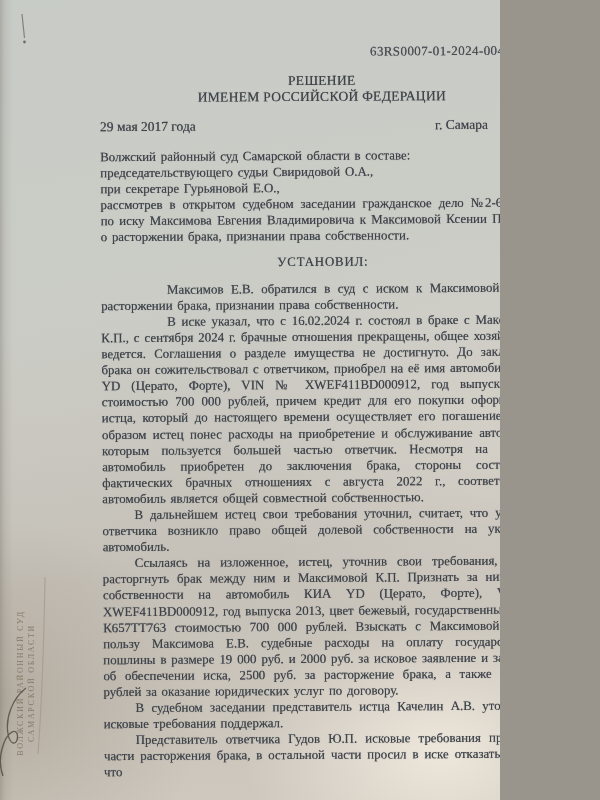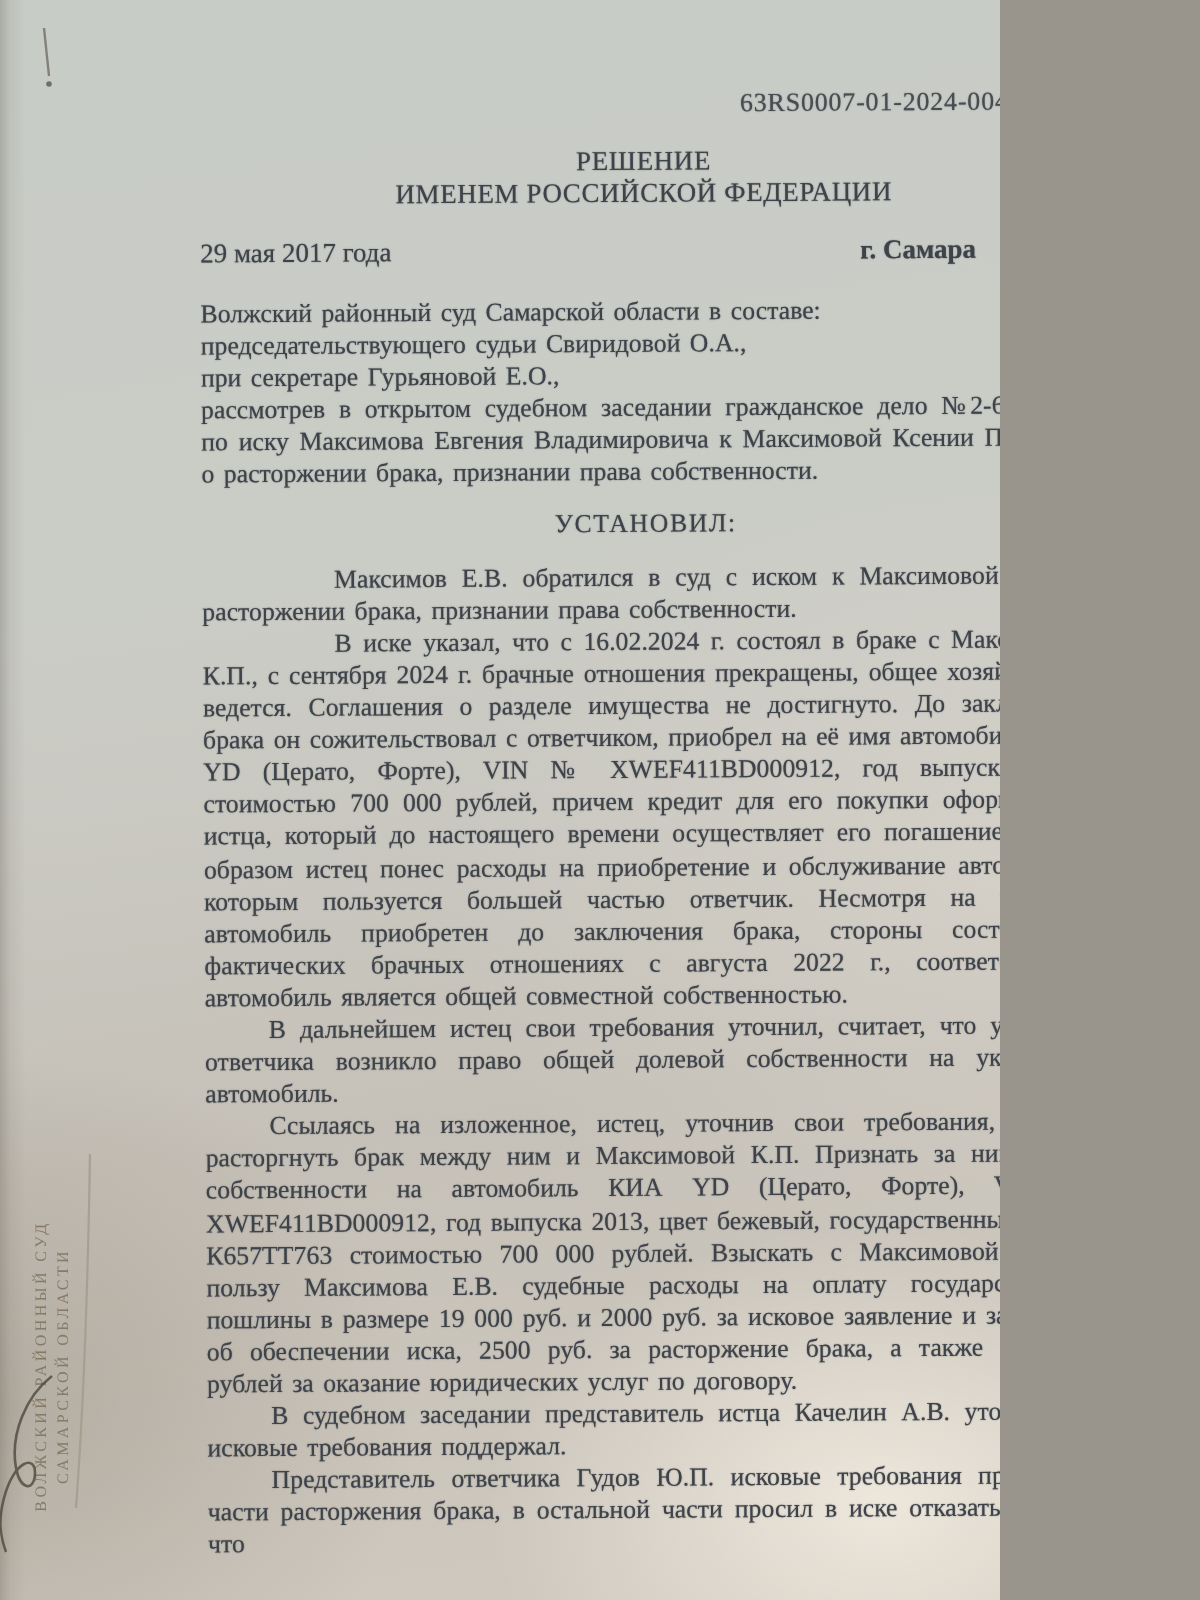--- a/index.html
+++ b/index.html
@@ -36,21 +36,21 @@
   .titles {
     position:absolute; top:73px; left:100px; width:444px;
     text-align:center;
     font-size:13.5px; line-height:16px; letter-spacing:.3px;
   }
   .date-row {
     position:absolute; top:118px; left:100px; width:444px;
     display:flex; justify-content:space-between;
     font-size:13.5px;
   }
-  .date-row .city { margin-right:56px;font-weight:bold; }
+  .date-row .city { margin-right:56px; }
   .body-text {
     position:absolute; top:148px; left:100px; width:444px;
     font-size:12.9px; line-height:16.1px;
     text-align:justify;
     word-spacing:1.5px;
   }
   .body-text p { text-align:justify; }
   .heading {
     text-align:center;
     margin:9px 0 11px 0;

